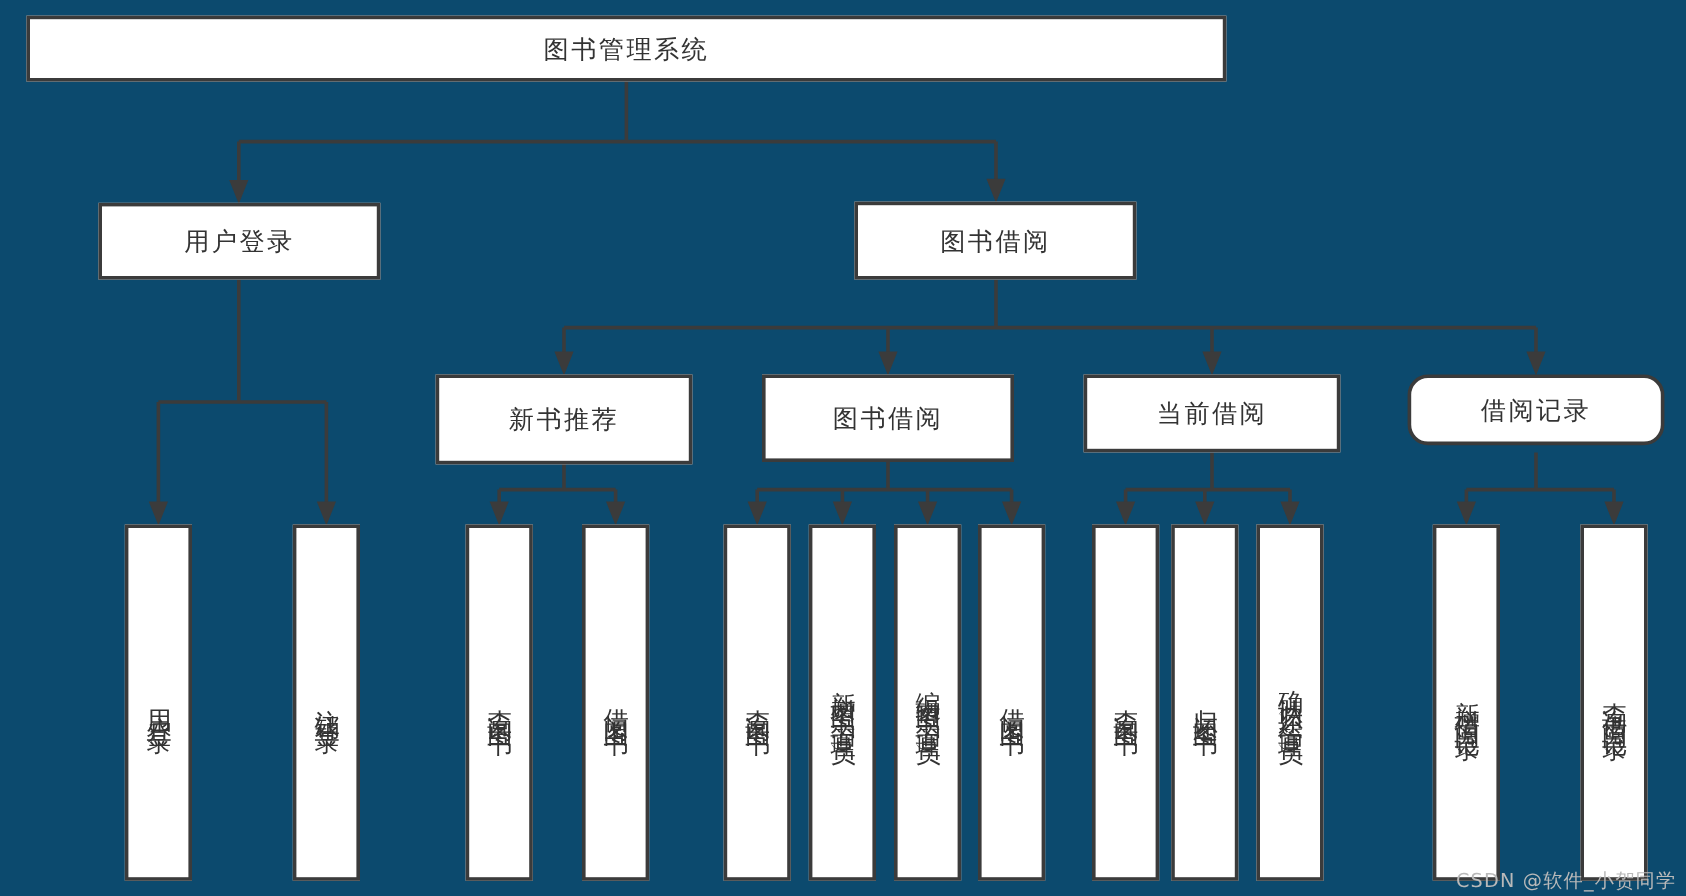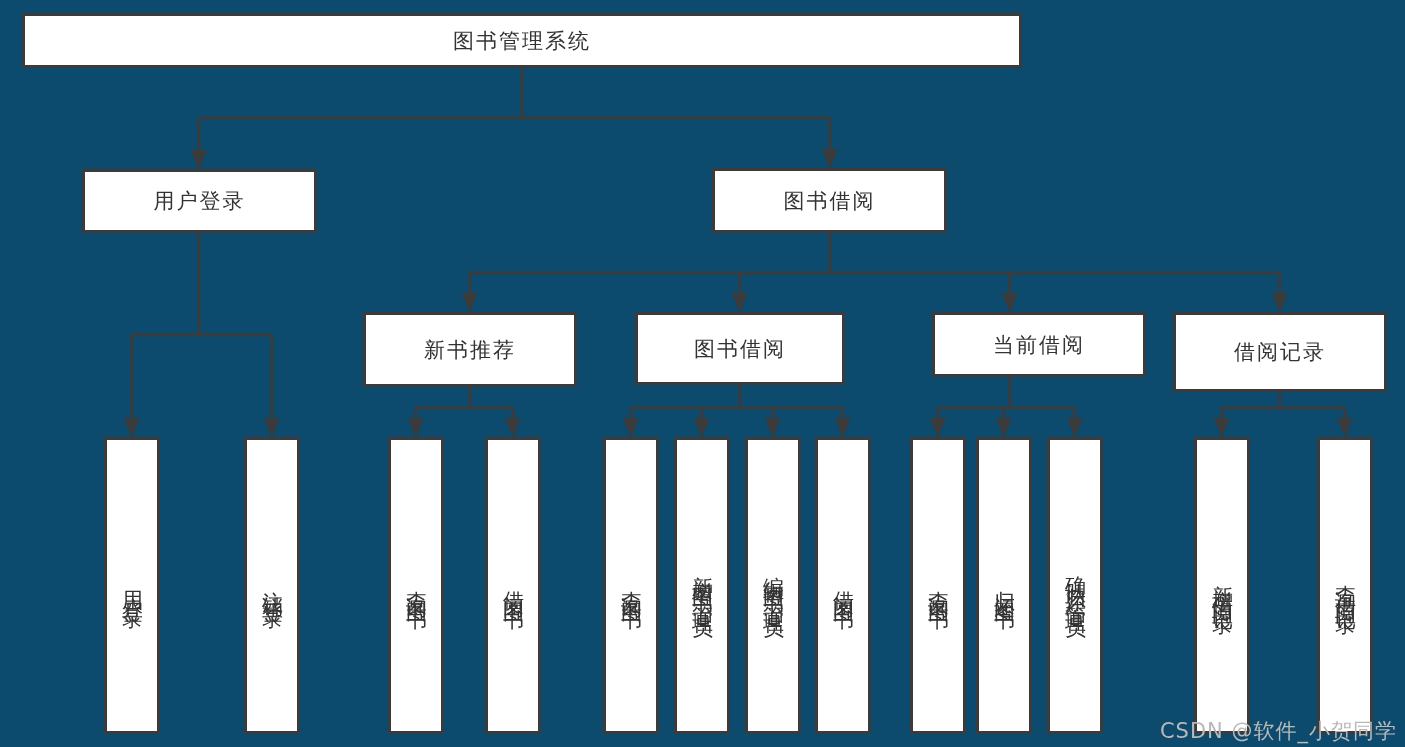--- a/index.html
+++ b/index.html
@@ -15,21 +15,21 @@
     z-index:1;
   }
   .hlabel{font-size:21px;letter-spacing:2px;white-space:nowrap;}
   .vleaf{width:56px;top:437px;height:297px;}
   .vleaf .vlabel{
     writing-mode:vertical-rl;text-orientation:mixed;
     font-size:21px;letter-spacing:6px;line-height:1;white-space:nowrap;
   }
   .watermark{
     position:absolute;right:8px;bottom:2px;z-index:2;
-    font-size:21px;color:#b9b9b9;letter-spacing:1px;white-space:nowrap;
+    font-size:16px;color:#b9b9b9;letter-spacing:1px;white-space:nowrap;
   }
 </style>
 </head>
 <body>
 
 <div class="stage">
 
   <svg class="wires" width="1405" height="747" viewBox="0 0 1405 747">
     <path fill="none" stroke="#3b3b3b" stroke-width="3" d="M522 68 V118 M199 118 H830 M199 118 V155 M830 118 V154
          M199 233 V335 M132 335 H272 M132 335 V424 M272 335 V424
@@ -60,24 +60,24 @@
   <div class="box" style="left:712px;top:168px;width:235px;height:65px;">
     <span class="hlabel">图书借阅</span>
   </div>
 
   <div class="box" style="left:363px;top:312px;width:214px;height:75px;">
     <span class="hlabel">新书推荐</span>
   </div>
   <div class="box" style="left:635px;top:312px;width:210px;height:73px;">
     <span class="hlabel">图书借阅</span>
   </div>
-  <div class="box" style="left:932px;top:312px;width:214px;height:65px;">
+  <div class="box" style="left:903px;top:312px;width:214px;height:65px;">
     <span class="hlabel">当前借阅</span>
   </div>
-  <div class="box" style="left:1173px;top:312px;width:214px;height:80px;">
+  <div class="box" style="left:1173px;top:312px;width:214px;height:59px;border-radius:17px;">
     <span class="hlabel">借阅记录</span>
   </div>
 
   <div class="box vleaf" style="left:104px;">
     <span class="vlabel">用户登录</span>
   </div>
   <div class="box vleaf" style="left:244px;">
     <span class="vlabel">注销登录</span>
   </div>
 

